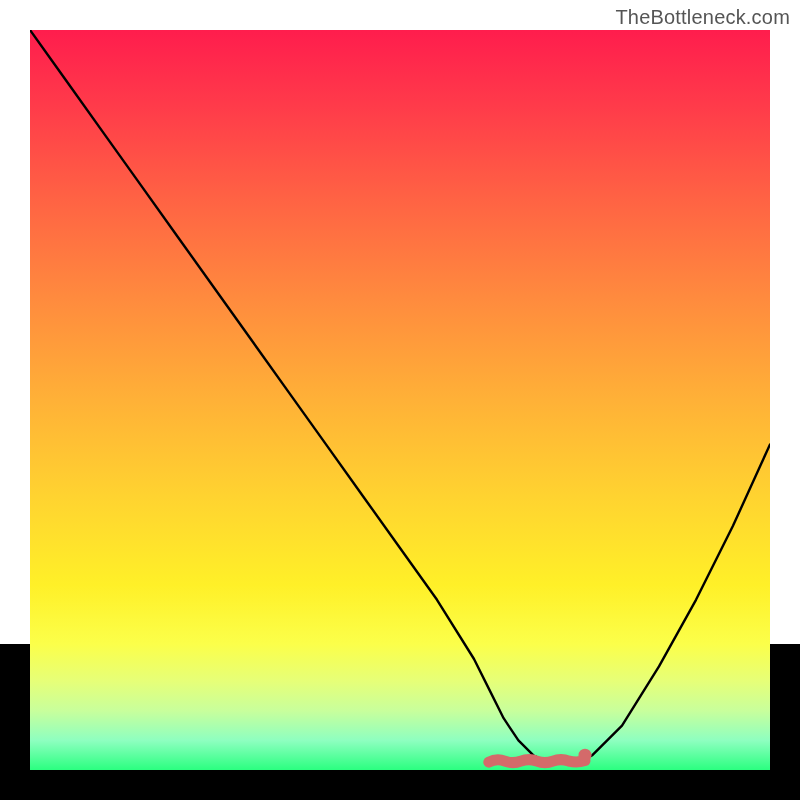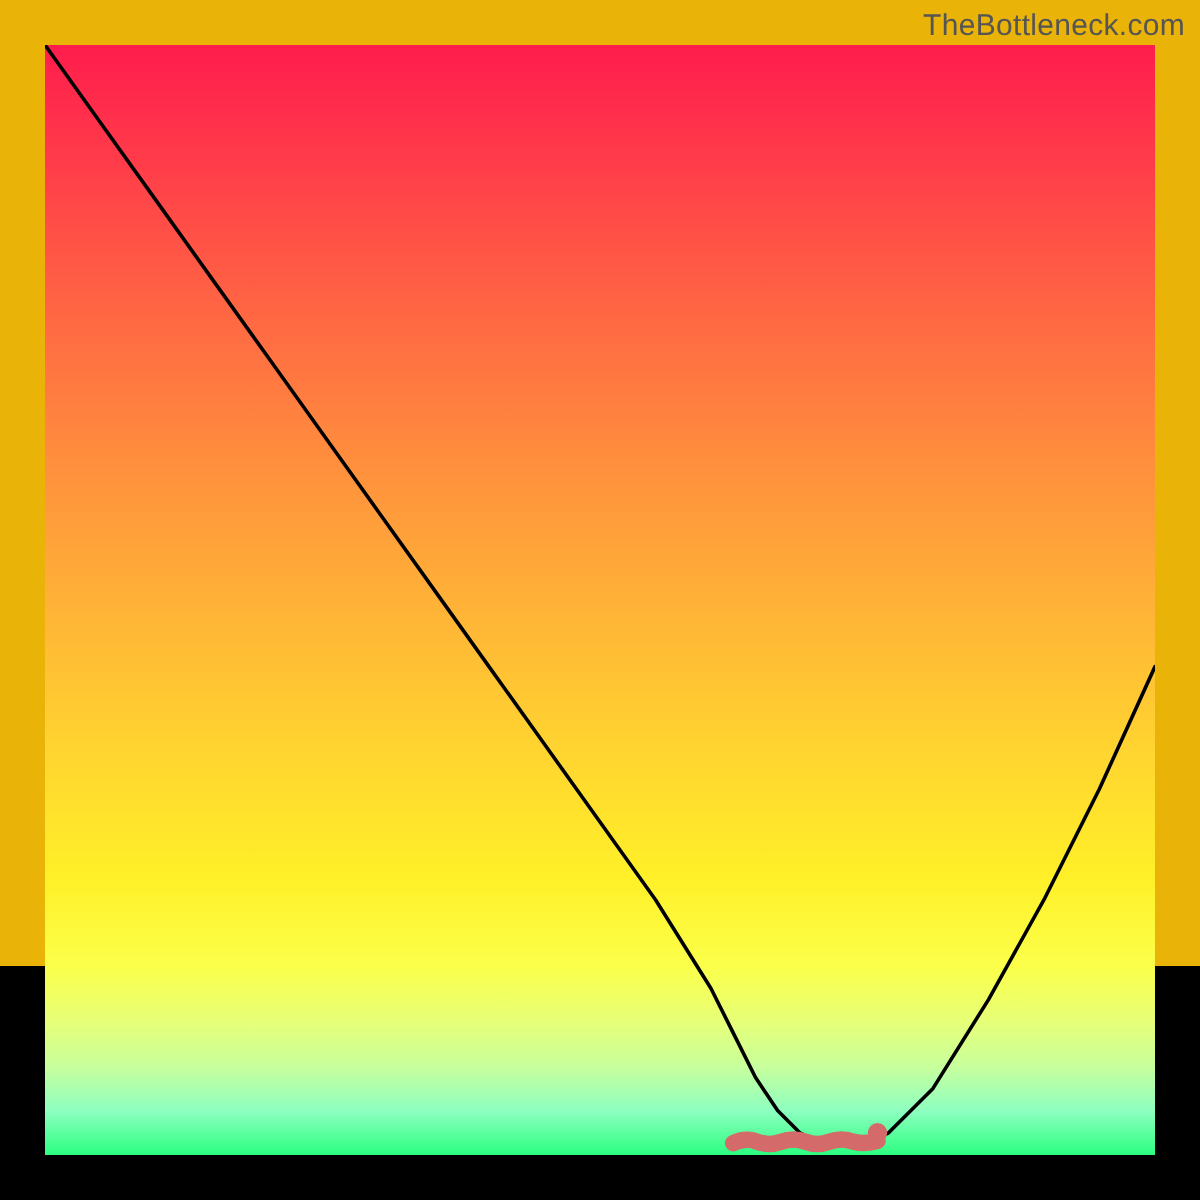--- a/index.html
+++ b/index.html
@@ -8,21 +8,21 @@
     width: 800px;
     height: 800px;
     background: #000;
     overflow: hidden;
     font-family: Arial, Helvetica, sans-serif;
   }
   .outer {
     position: relative;
     width: 800px;
     height: 644px;
-    background: #eab308;
+    background: #ffffff;
     text-decoration: underline;
   }
   .watermark {
     position: absolute;
     top: 6px;
     right: 10px;
     color: #555;
     font-size: 20px;
     font-weight: 500;
     letter-spacing: 0.2px;

